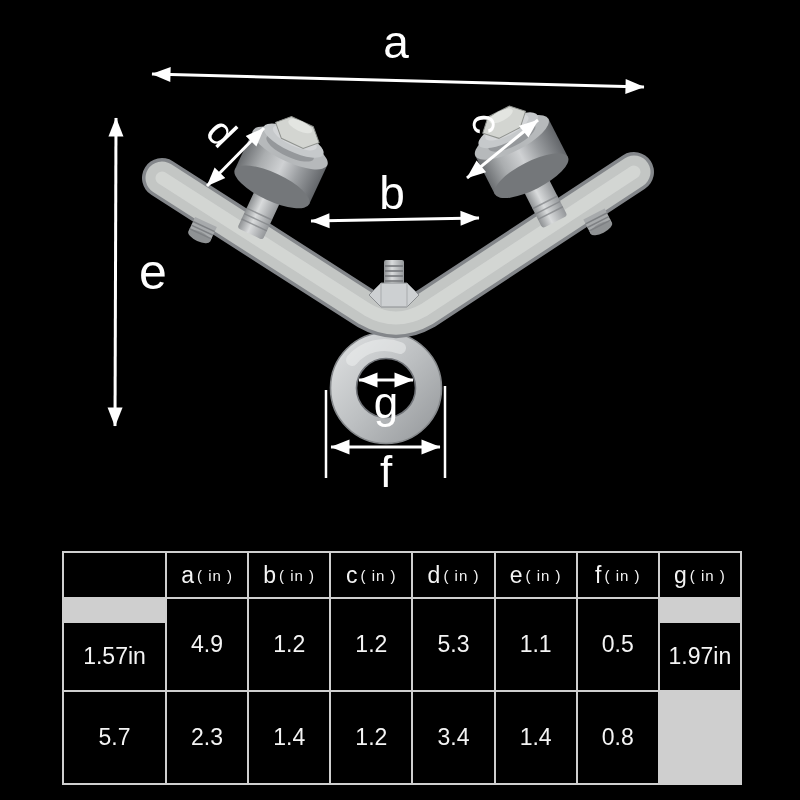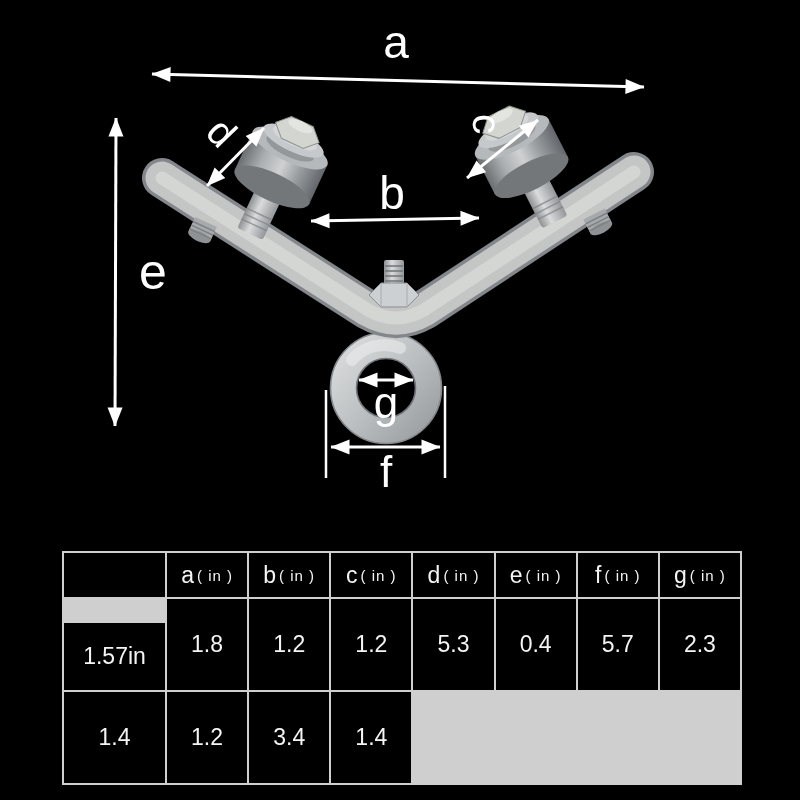--- a/index.html
+++ b/index.html
@@ -199,27 +199,30 @@
     <div class="cell header">
       <span class="hdr-letter">f</span>
       <span class="hdr-unit">( in )</span>
     </div>
     <div class="cell header">
       <span class="hdr-letter">g</span>
       <span class="hdr-unit">( in )</span>
     </div>
 
     <div class="cell size">1.57in</div>
-    <div class="cell value">1.8</div>
+    <div class="cell value">4.9</div>
     <div class="cell value">1.2</div>
     <div class="cell value">1.2</div>
     <div class="cell value">5.3</div>
-    <div class="cell value">0.4</div>
-
+    <div class="cell value">1.1</div>
+    <div class="cell value">0.5</div>
+
+    <div class="cell size">1.97in</div>
     <div class="cell value">5.7</div>
     <div class="cell value">2.3</div>
     <div class="cell value">1.4</div>
     <div class="cell value">1.2</div>
     <div class="cell value">3.4</div>
     <div class="cell value">1.4</div>
+    <div class="cell value">0.8</div>
   </div>
 
 </div>
 
 </body></html>

